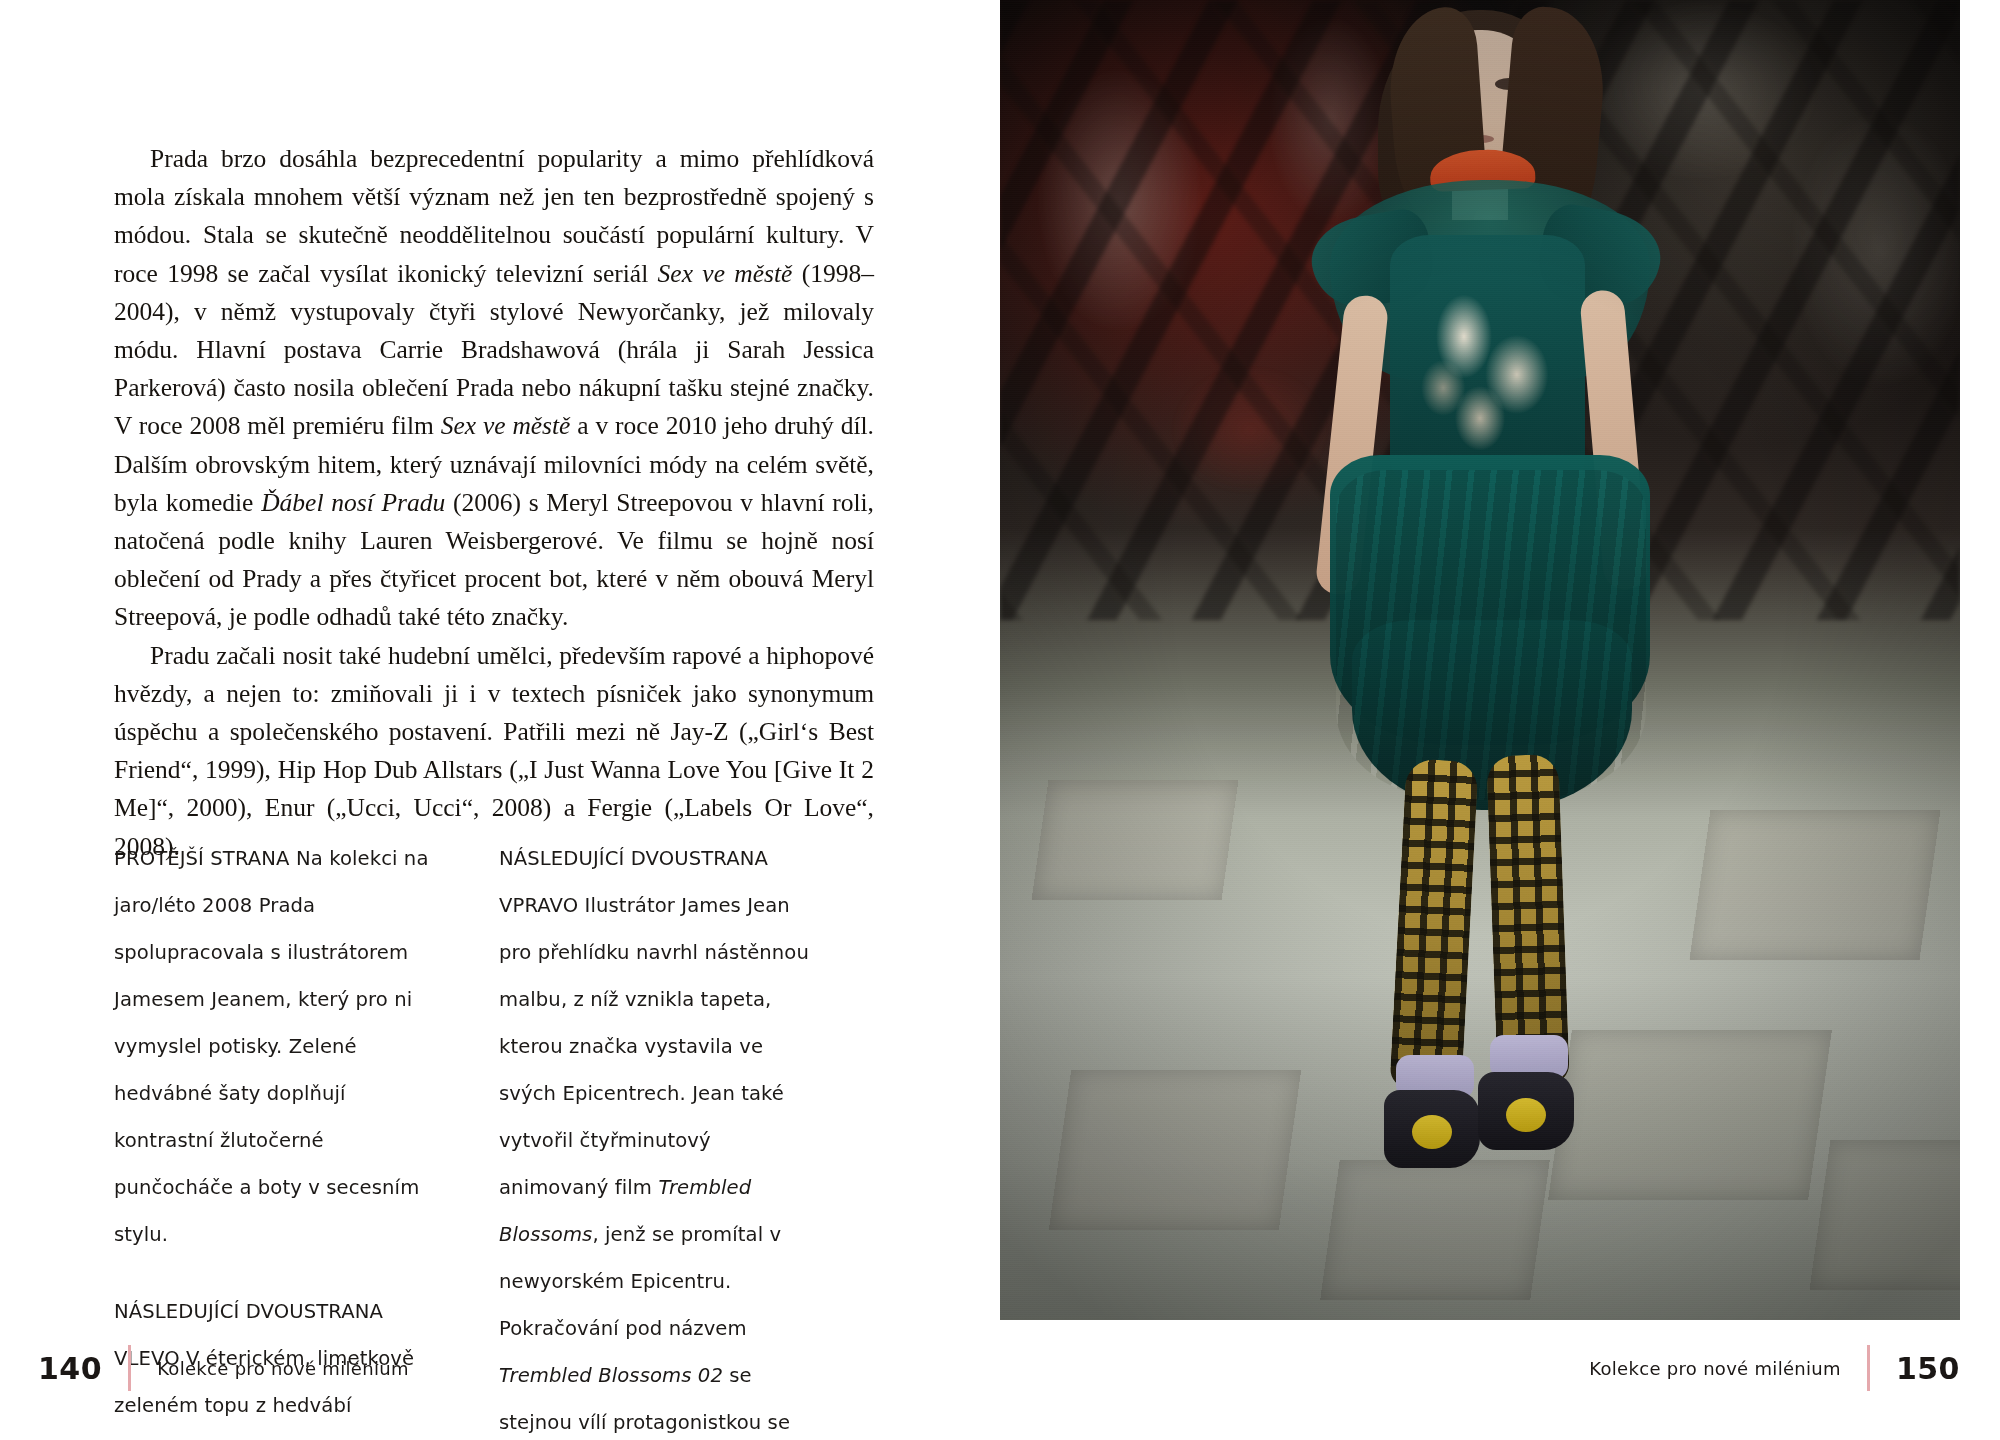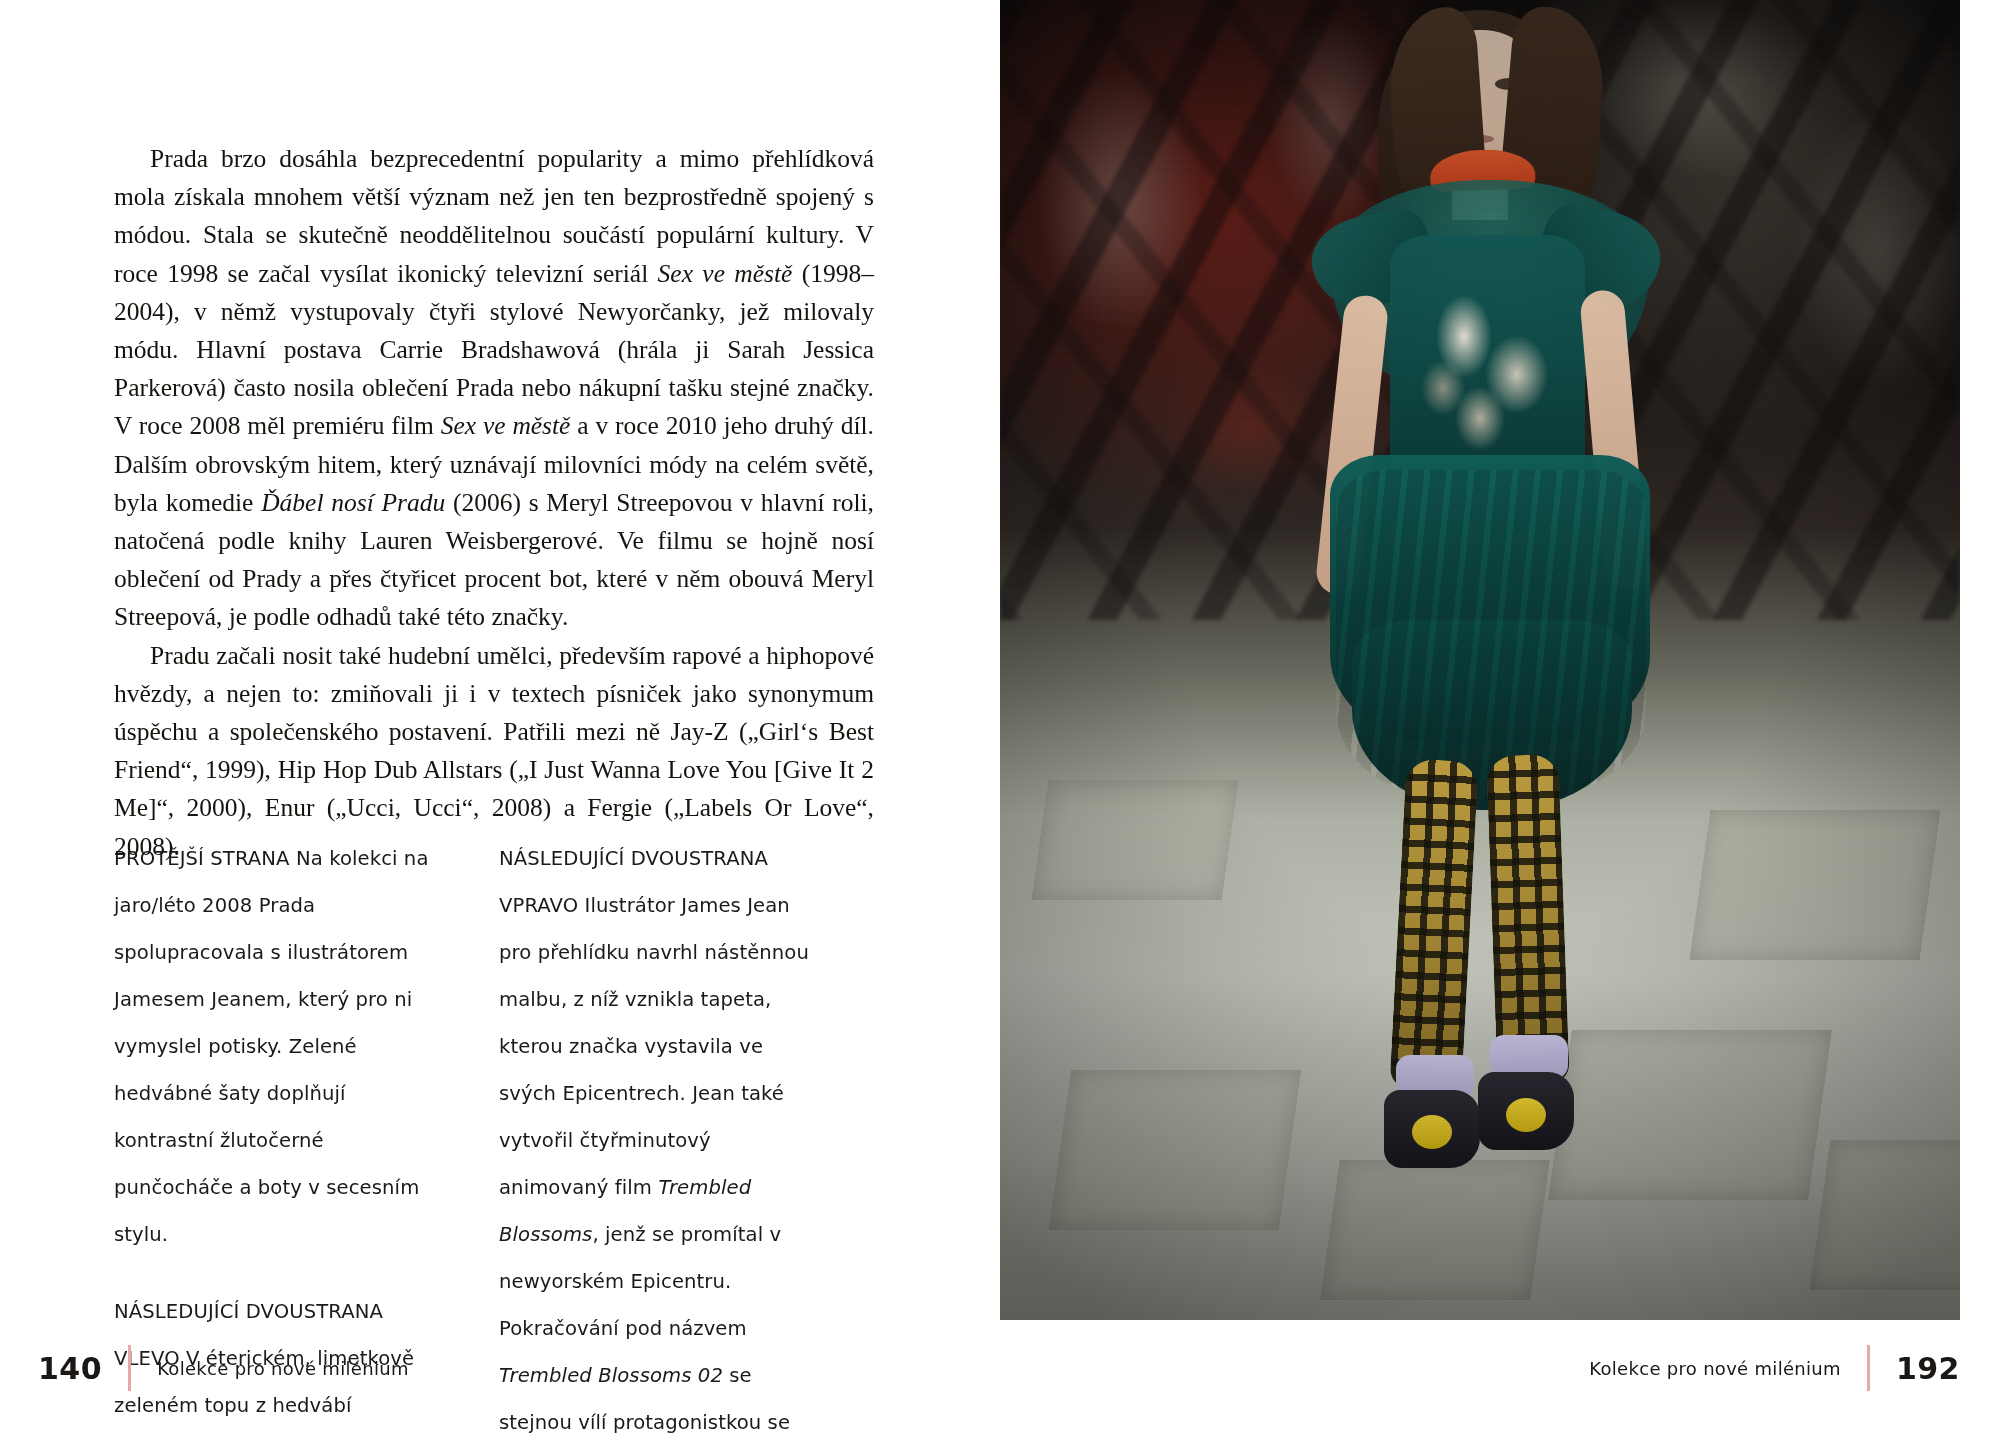--- a/index.html
+++ b/index.html
@@ -409,17 +409,17 @@
         <span class="shoe-accent sa-r"></span>
       </div>
 
       <div class="ph-vig"></div>
       <div class="ph-grain"></div>
     </div>
 
     <div class="footer-right">
       <span class="runhead">Kolekce pro nové milénium</span>
       <span class="rule"></span>
-      <span class="folio">192</span>
+      <span class="folio">150</span>
     </div>
   </div>
 
 </div>
 
 </body></html>

